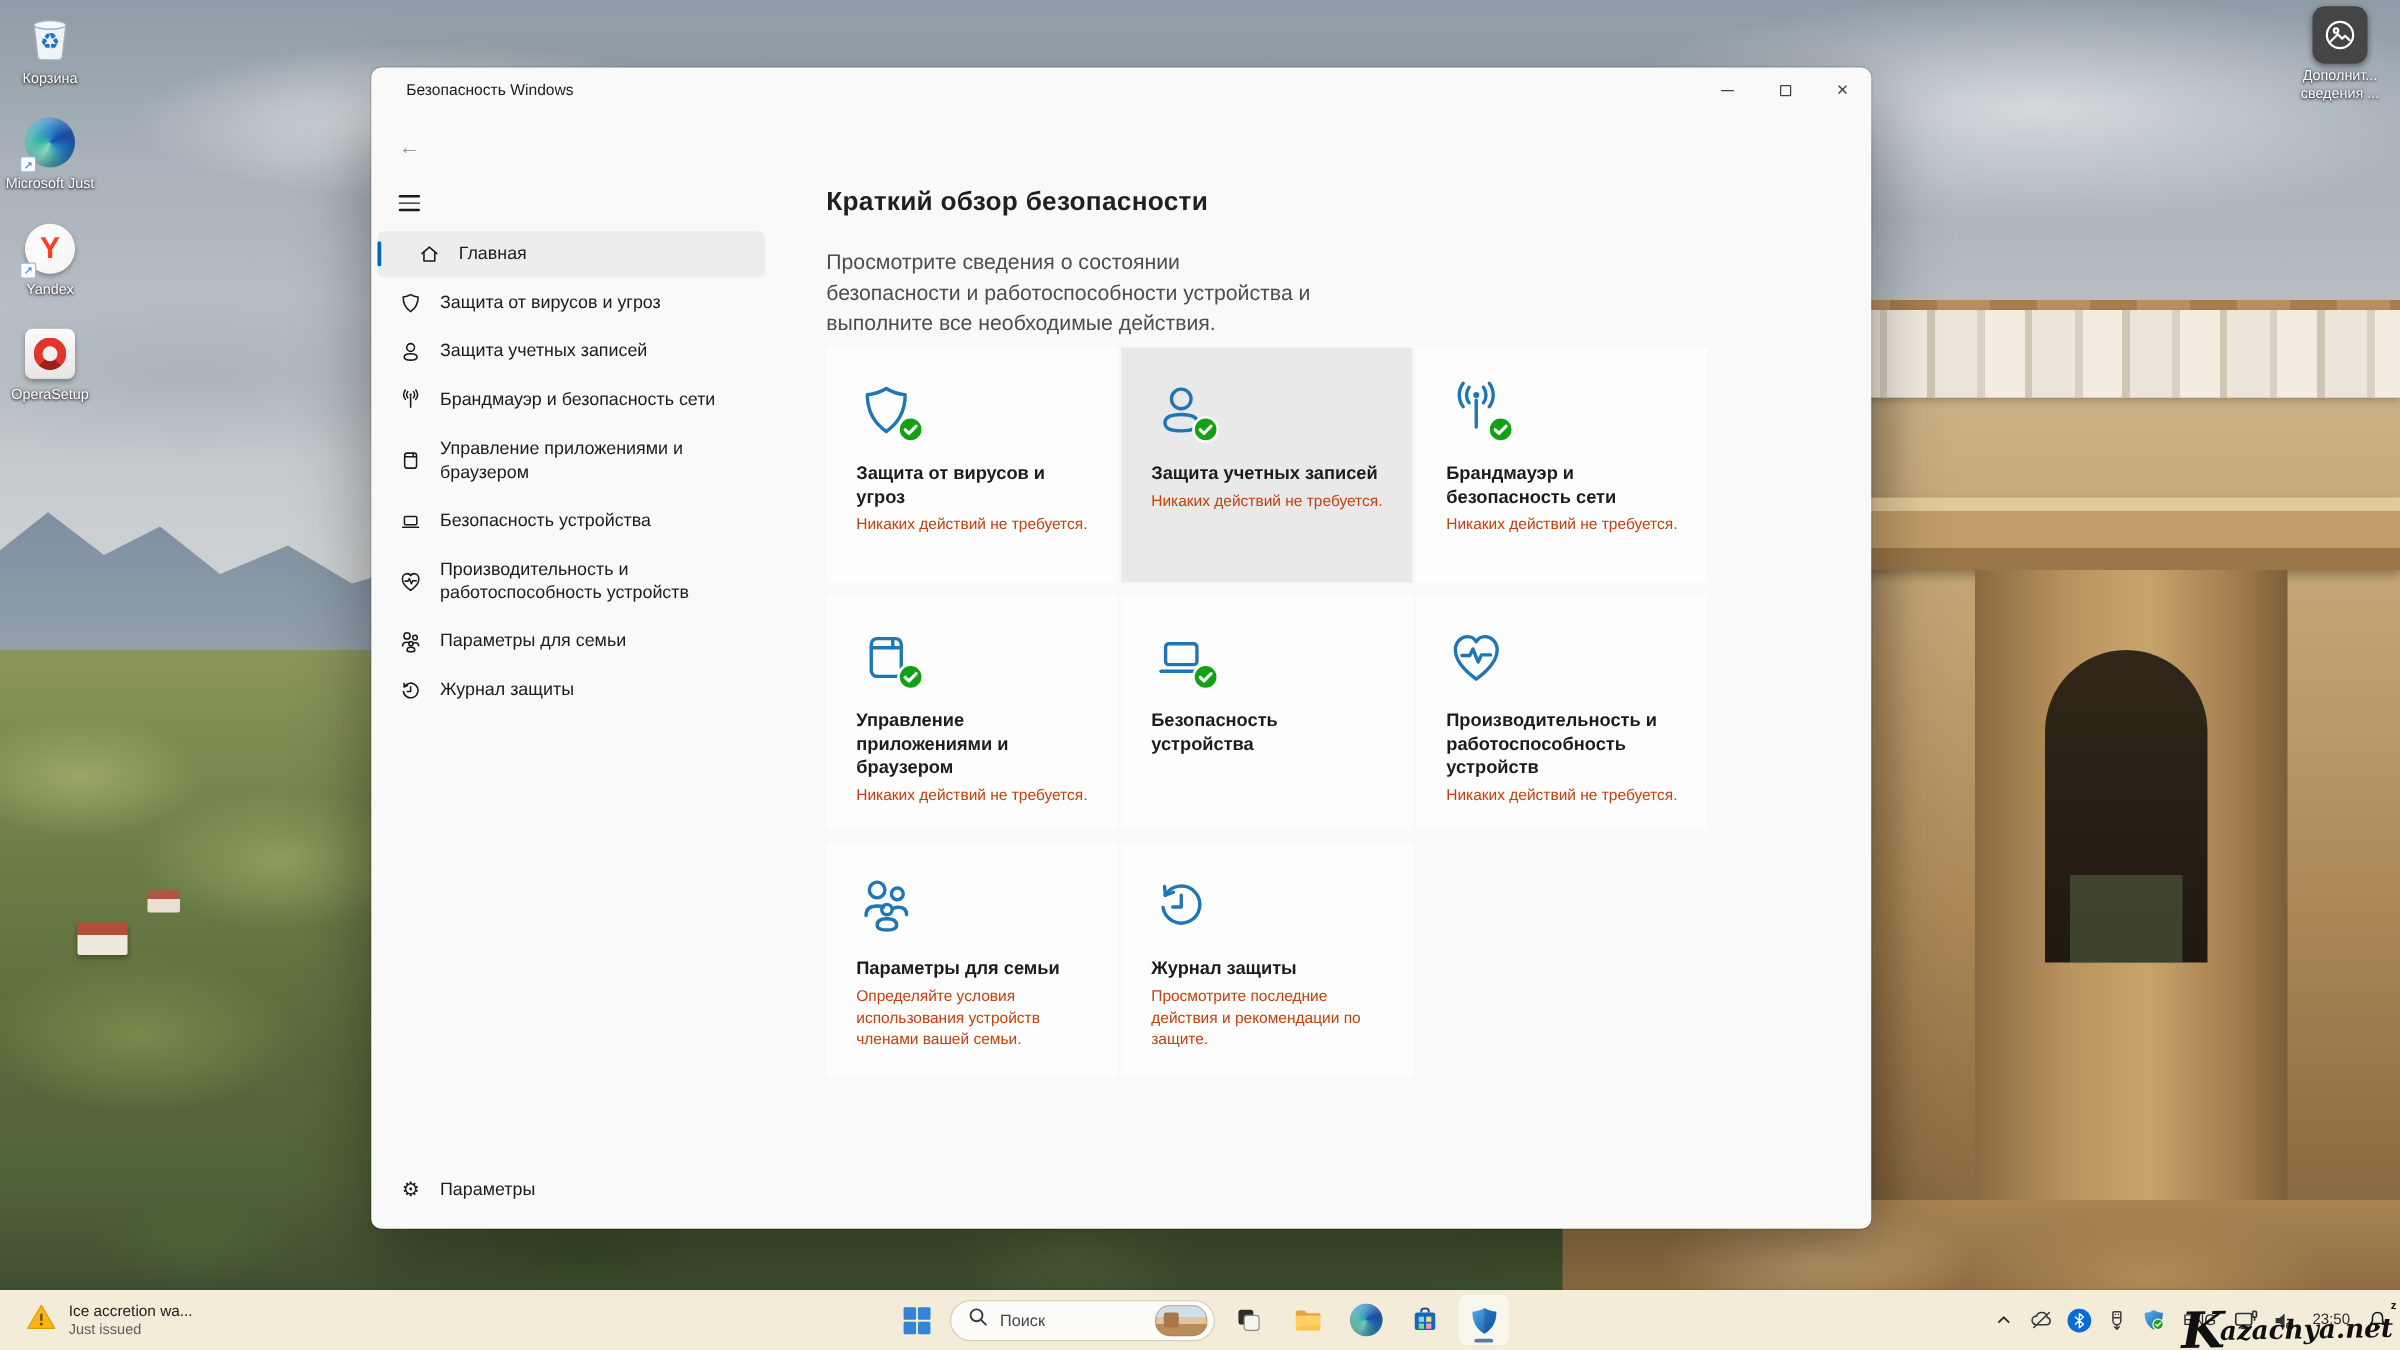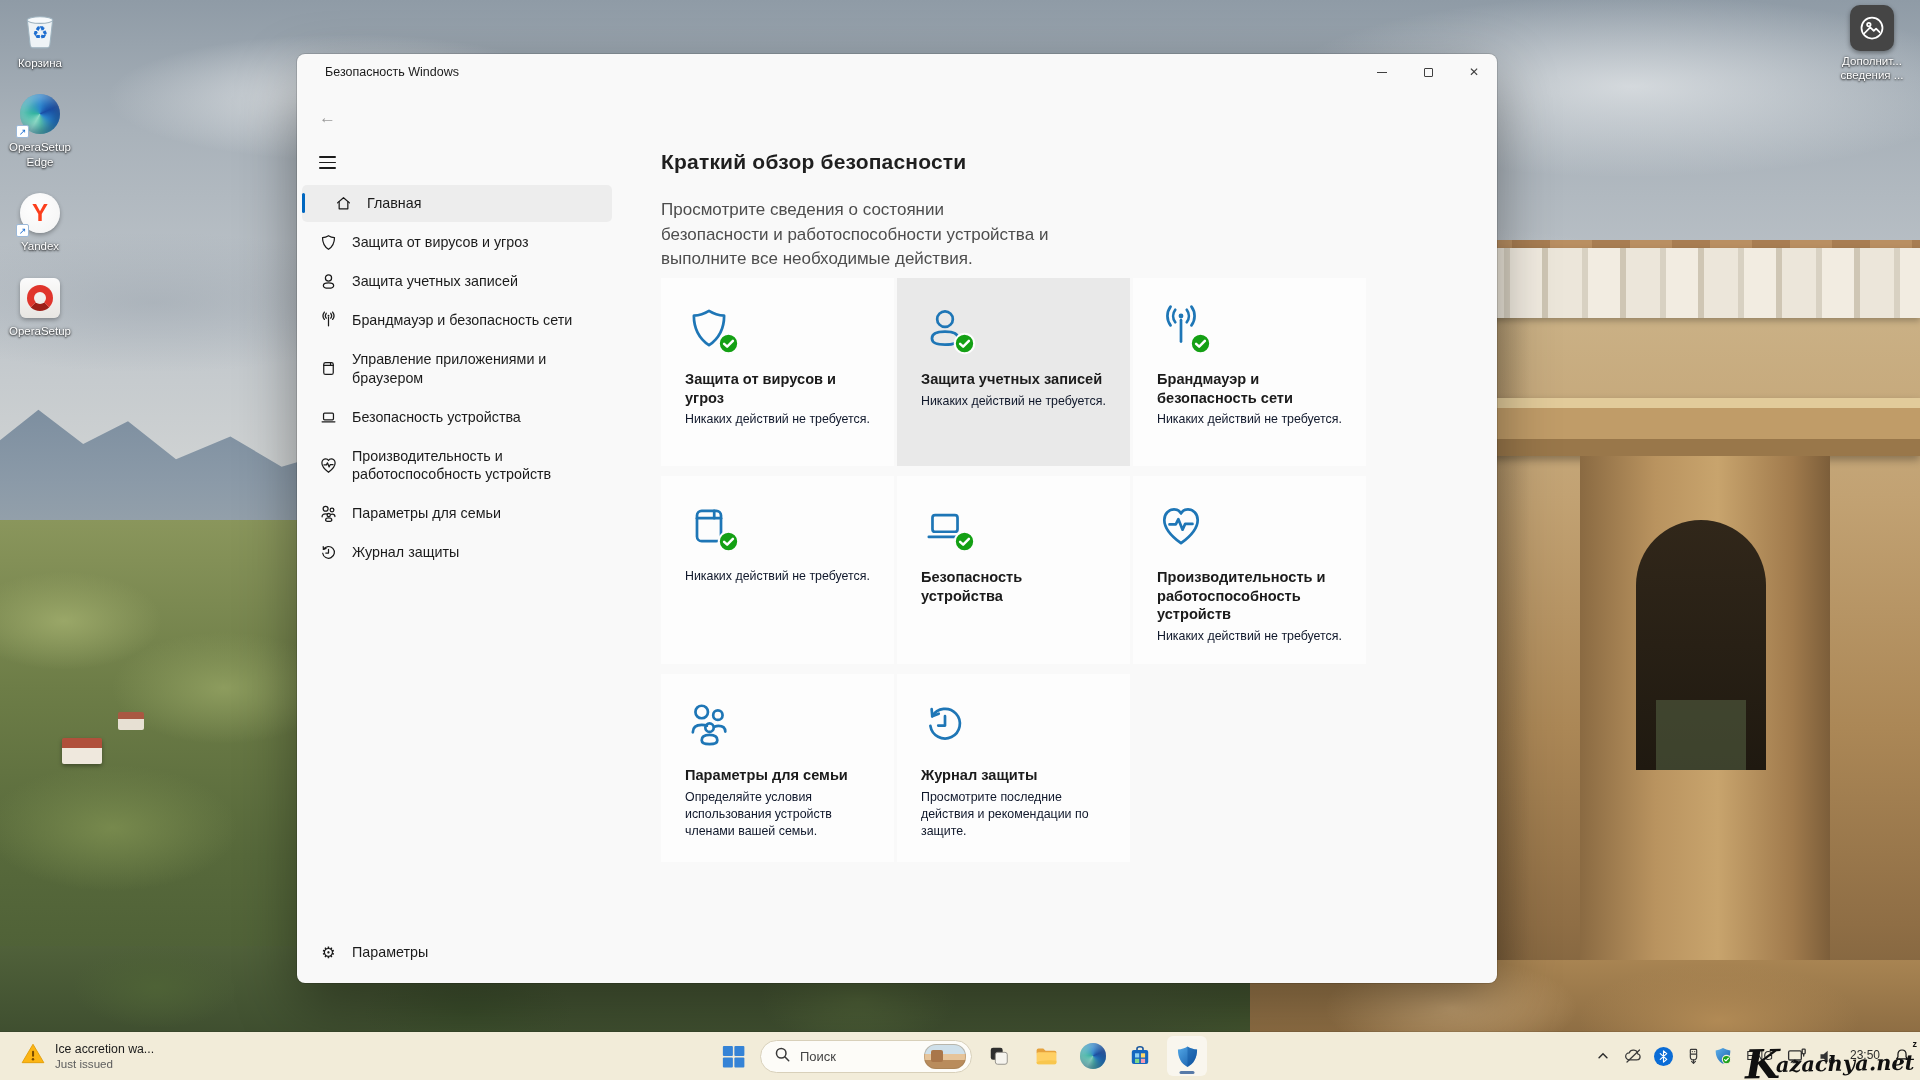--- a/index.html
+++ b/index.html
@@ -90,21 +90,21 @@
   .mainpane{position:absolute;left:320px;top:0;right:0;bottom:0;}
   .page-title{position:absolute;left:44px;top:60px;font-size:21px;font-weight:700;color:#1f1f1f;letter-spacing:.2px;}
   .page-sub{position:absolute;left:44px;top:108px;width:392px;font-size:17px;line-height:1.45;color:#4d4d4d;}
   .cards{position:absolute;left:44px;top:188px;display:grid;grid-template-columns:repeat(3,233px);gap:10px 3px;}
   .card{background:var(--card-bg);min-height:188px;padding:26px 24px 18px 24px;cursor:default;}
   .card.hover,.card:hover{background:var(--card-hover);}
   .card-icon-wrap{position:relative;width:48px;height:48px;margin-bottom:18px;color:var(--icon-blue);}
   .card-icon-wrap svg.main-ic{width:48px;height:48px;display:block;}
   .badge{position:absolute;right:-7px;bottom:-3px;width:23px;height:23px;}
   .card-title{font-size:14.6px;font-weight:700;color:#1b1b1b;line-height:1.28;white-space:pre-line;max-width:182px;}
-  .card-desc{margin-top:4px;font-size:12.4px;color:#0f172a;line-height:1.4;max-width:188px;}
+  .card-desc{margin-top:4px;font-size:12.4px;color:#c2410c;line-height:1.4;max-width:188px;}
 
   
   .taskbar{left:0;bottom:0;width:1920px;height:48px;background:var(--taskbar-bg);box-shadow:0 -1px 0 rgba(0,0,0,.08);}
   .tb-widget{position:absolute;left:10px;top:0;height:48px;display:flex;align-items:center;gap:9px;padding:13px 10px;border-radius:6px;cursor:default;}
   .tbw-txt .l1{font-size:12.3px;color:#1b1b1b;}
   .tbw-txt .l2{font-size:11.6px;color:#5d5d5d;margin-top:1px;}
   .tb-center{position:absolute;left:50%;top:0;transform:translateX(-50%);height:48px;display:flex;align-items:center;gap:7px;}
   .tb-btn{width:40px;height:40px;border-radius:6px;display:flex;align-items:center;justify-content:center;position:relative;cursor:default;}
   .tb-btn.active{background:rgba(255,255,255,.55);}
   .tb-btn.active::after{content:"";position:absolute;bottom:2px;left:50%;transform:translateX(-50%);width:15px;height:3px;border-radius:2px;background:#577aa8;}
@@ -156,21 +156,21 @@
             <text x="20" y="29" font-size="17" text-anchor="middle" fill="#1f6fd0" font-family="DejaVu Sans">♻</text>
           </svg>
         </div>
         <div class="lbl">Корзина</div>
       </div>
       <div class="desktop-icon">
         <div class="art">
           <div class="edge-ball"></div>
           <span class="shortcut-badge">↗</span>
         </div>
-        <div class="lbl">OperaSetup Edge</div>
+        <div class="lbl">Microsoft Just</div>
       </div>
       <div class="desktop-icon">
         <div class="art">
           <div class="yandex-ball">Y</div>
           <span class="shortcut-badge">↗</span>
         </div>
         <div class="lbl">Yandex</div>
       </div>
       <div class="desktop-icon">
         <div class="art">
@@ -373,20 +373,23 @@
                 <svg class="main-ic" viewBox="0 0 46 46" fill="none" stroke="currentColor" stroke-width="2.6" stroke-linecap="round" stroke-linejoin="round">
                   <rect x="11.5" y="8.5" width="23" height="29" rx="4.5"></rect>
                   <path d="M11.5 15.5 H34.5"></path>
                   <path d="M28 8.5 V15.5"></path>
                 </svg>
                 <svg class="badge" viewBox="0 0 22 22">
                   <circle cx="11" cy="11" r="9.3" fill="var(--check-green)" stroke="#fdfdfd" stroke-width="2"></circle>
                   <path d="M6.8 11.3 L9.7 14 L15.2 8.5" fill="none" stroke="#fff" stroke-width="2.4" stroke-linecap="round" stroke-linejoin="round"></path>
                 </svg>
               </div>
+              <div class="card-title">Управление
+приложениями и
+браузером</div>
               <div class="card-desc">Никаких действий не требуется.</div>
             </div>
             <div class="card">
               <div class="card-icon-wrap">
                 <svg class="main-ic" viewBox="0 0 46 46" fill="none" stroke="currentColor" stroke-width="2.6" stroke-linecap="round" stroke-linejoin="round">
                   <rect x="11" y="12.5" width="24" height="16" rx="2.5"></rect>
                   <path d="M7.5 33.5 H38.5"></path>
                 </svg>
                 <svg class="badge" viewBox="0 0 22 22">
                   <circle cx="11" cy="11" r="9.3" fill="var(--check-green)" stroke="#fdfdfd" stroke-width="2"></circle>

